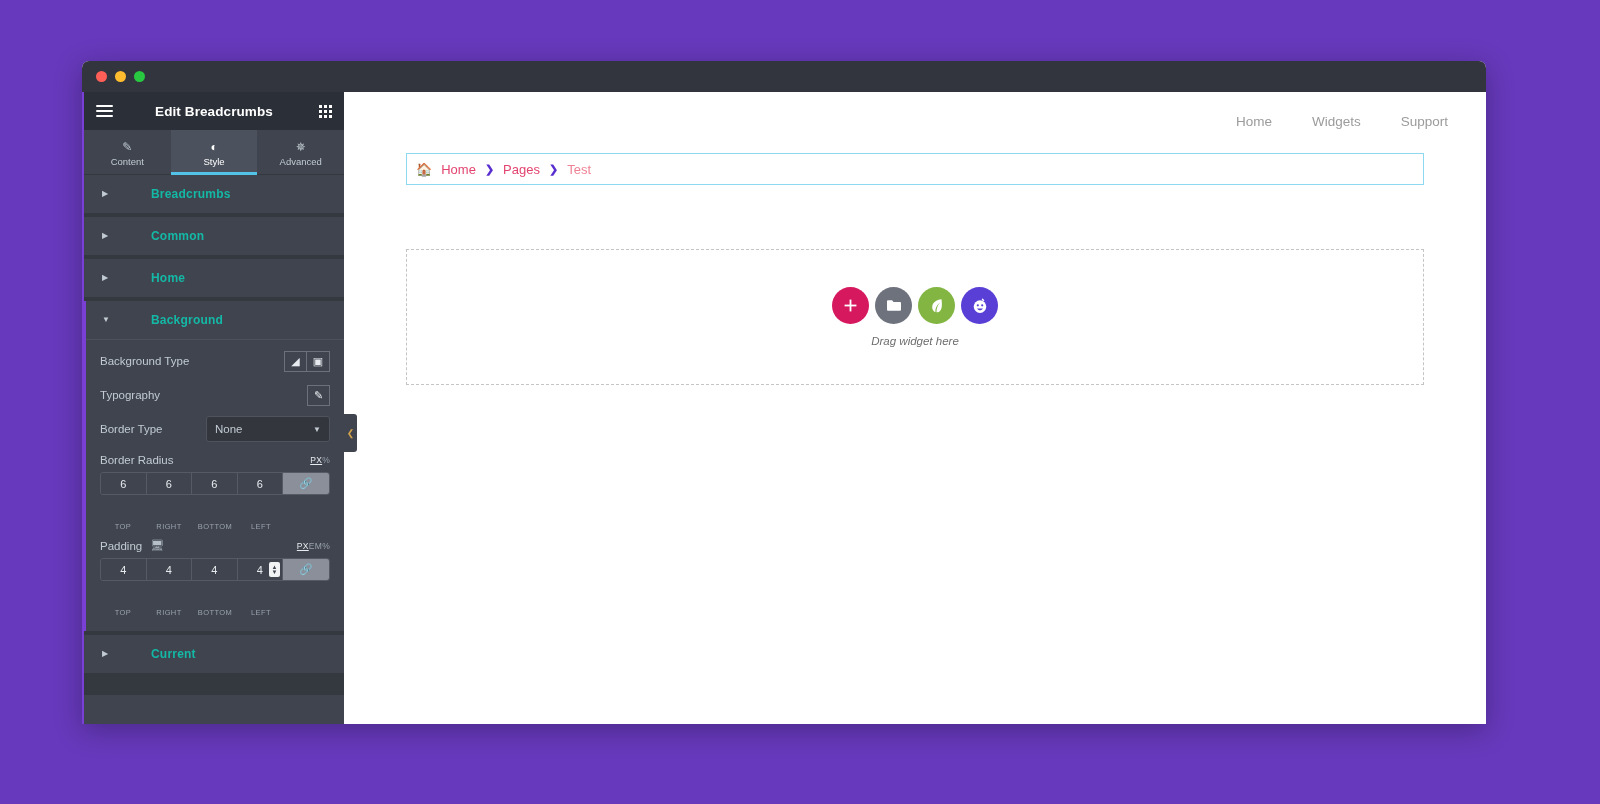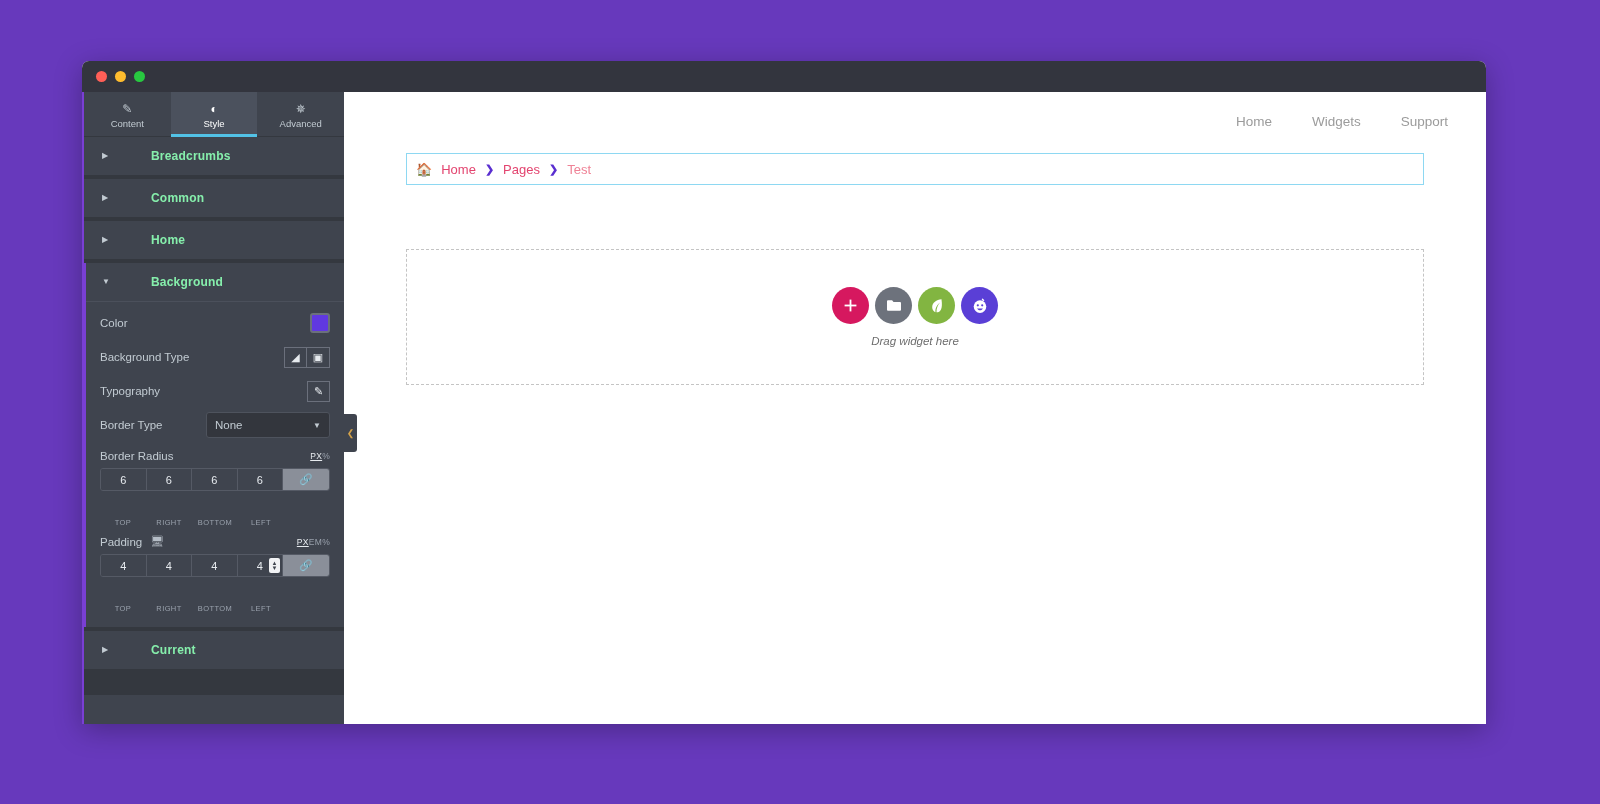--- a/index.html
+++ b/index.html
@@ -139,21 +139,21 @@
     padding: 12px 14px 12px 16px;
     cursor: pointer;
   }
   .section-head .caret {
     color: #c2cbd2;
     font-size: 8px;
     width: 8px;
     line-height: 1;
   }
   .section-head .stitle {
-    color: #86efac;
+    color: #14b8a6;
     font-size: 12px;
     font-weight: bold;
     letter-spacing: .2px;
     padding-left: 31px;
   }
 
   .section-body {
     padding: 4px 14px 14px 14px;
     border-top: 1px solid #4b505b;
   }
@@ -396,20 +396,39 @@
   <div class="titlebar">
     <span class="dot red"></span>
     <span class="dot yellow"></span>
     <span class="dot green"></span>
   </div>
 
   <div class="window-body">
 
     <div class="panel">
 
+      <div class="panel-header">
+        <div class="hamburger">
+          <i></i>
+            <i></i>
+            <i></i>
+        </div>
+        <div class="panel-title">Edit Breadcrumbs</div>
+        <div class="grid-icon">
+          <span></span>
+            <span></span>
+            <span></span>
+          <span></span>
+            <span></span>
+            <span></span>
+          <span></span>
+            <span></span>
+            <span></span>
+        </div>
+      </div>
 
       <div class="panel-tabs">
         <div class="ptab">
           <span class="ticon">✎</span>
           <span>Content</span>
         </div>
         <div class="ptab active">
           <span class="ticon">◐</span>
           <span>Style</span>
         </div>
@@ -443,24 +462,20 @@
         </div>
 
         <div class="section open">
           <div class="section-head">
             <span class="caret">▼</span>
             <span class="stitle">Background</span>
           </div>
 
           <div class="section-body">
 
-            <div class="ctrl-row">
-              <span class="ctrl-label">Color</span>
-              <span class="color-swatch" style="background:#6038e0"></span>
-            </div>
 
             <div class="ctrl-row">
               <span class="ctrl-label">Background Type</span>
               <span class="btn-group">
                 <span class="sq-btn">◢</span>
                 <span class="sq-btn">▣</span>
               </span>
             </div>
 
             <div class="ctrl-row">

